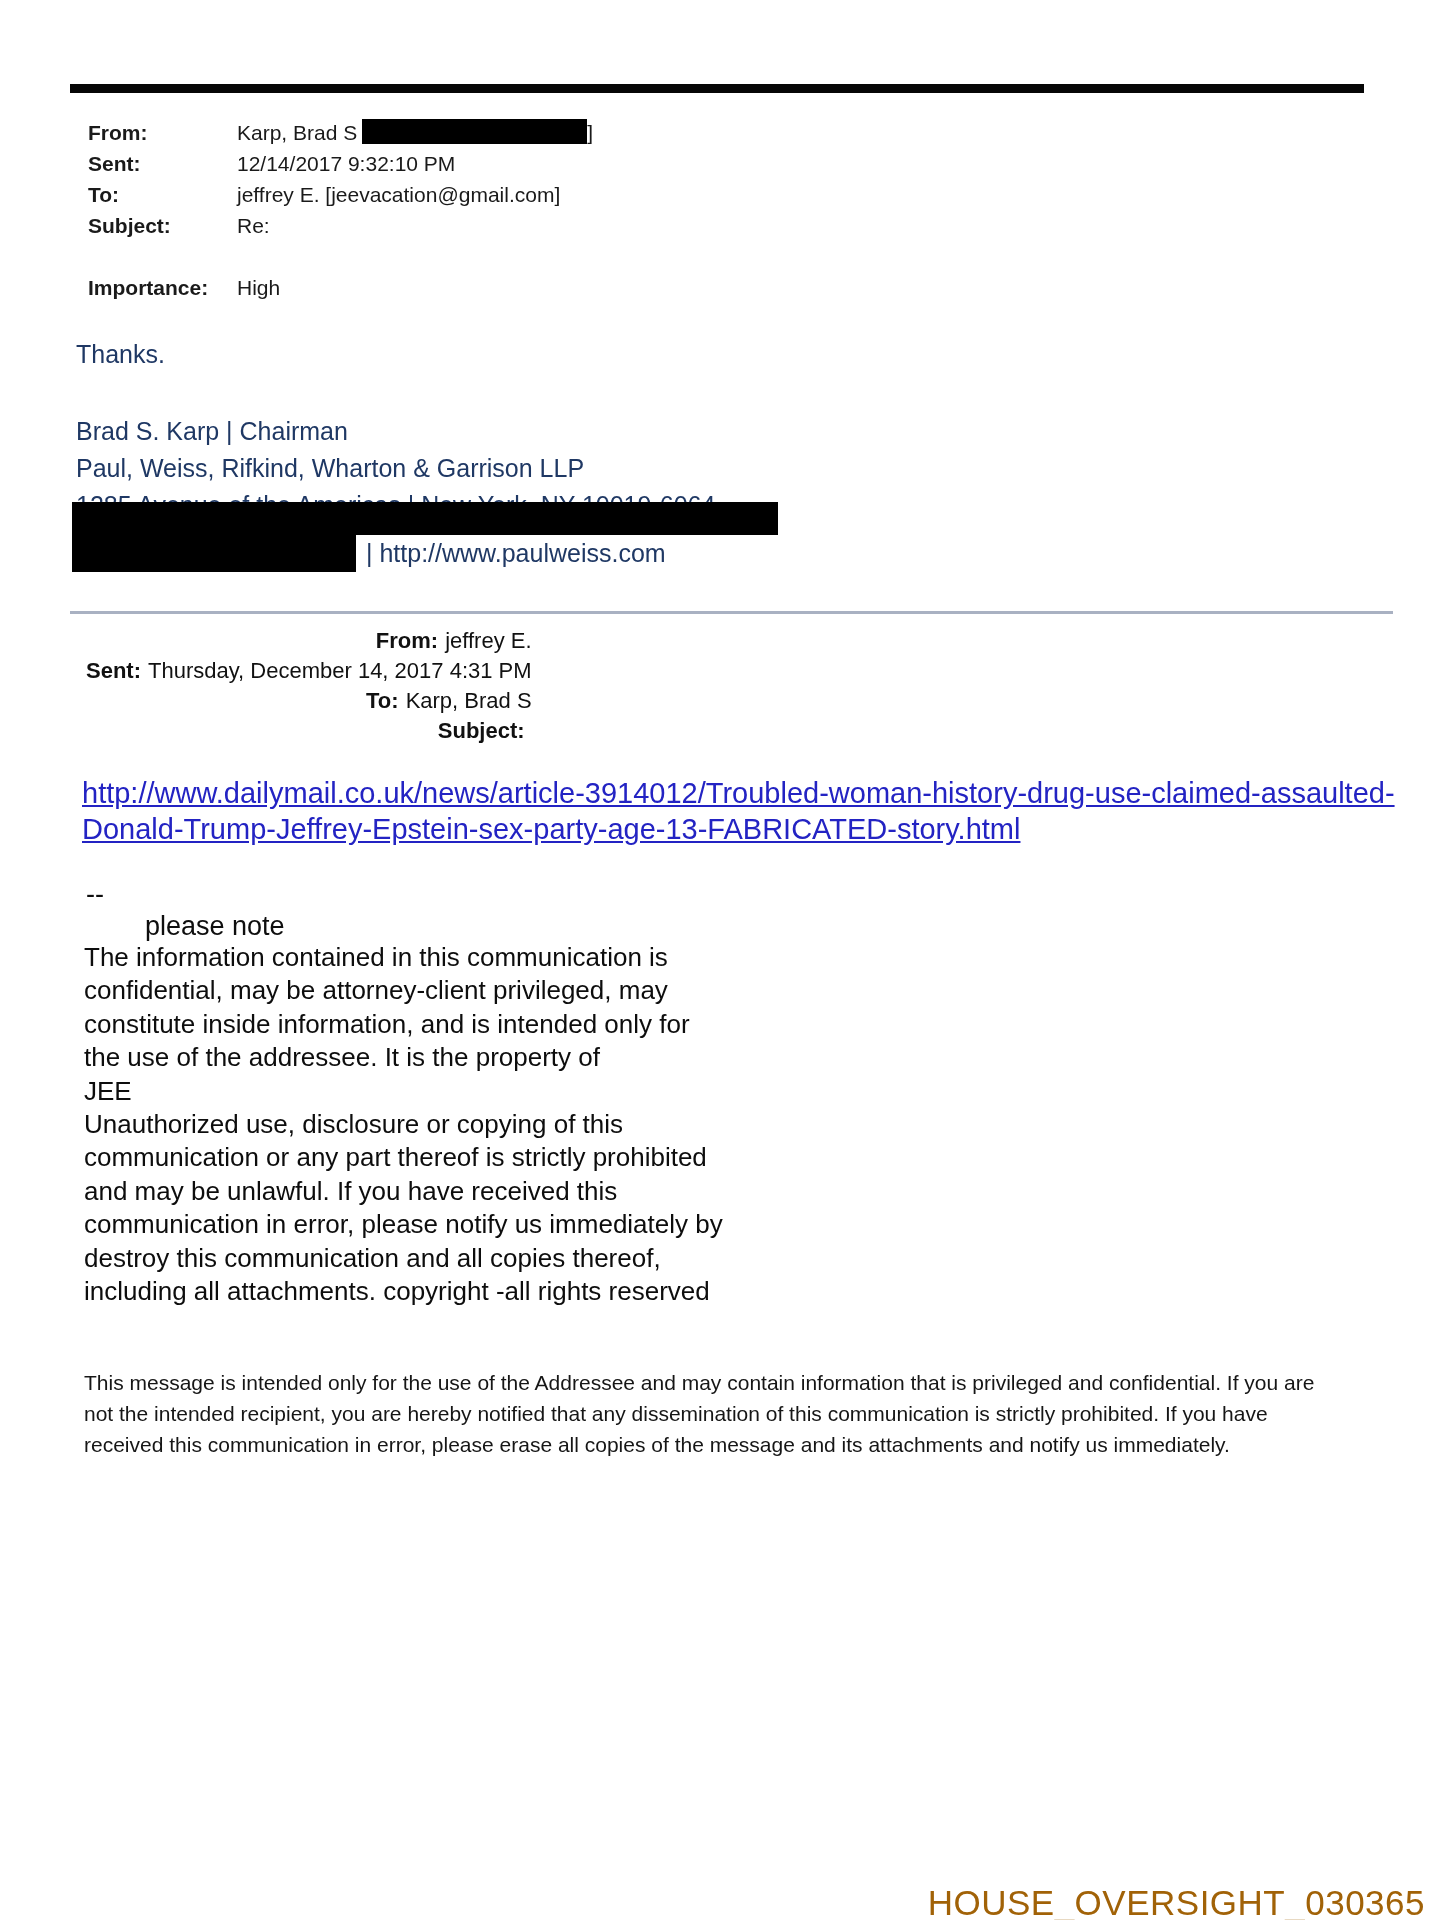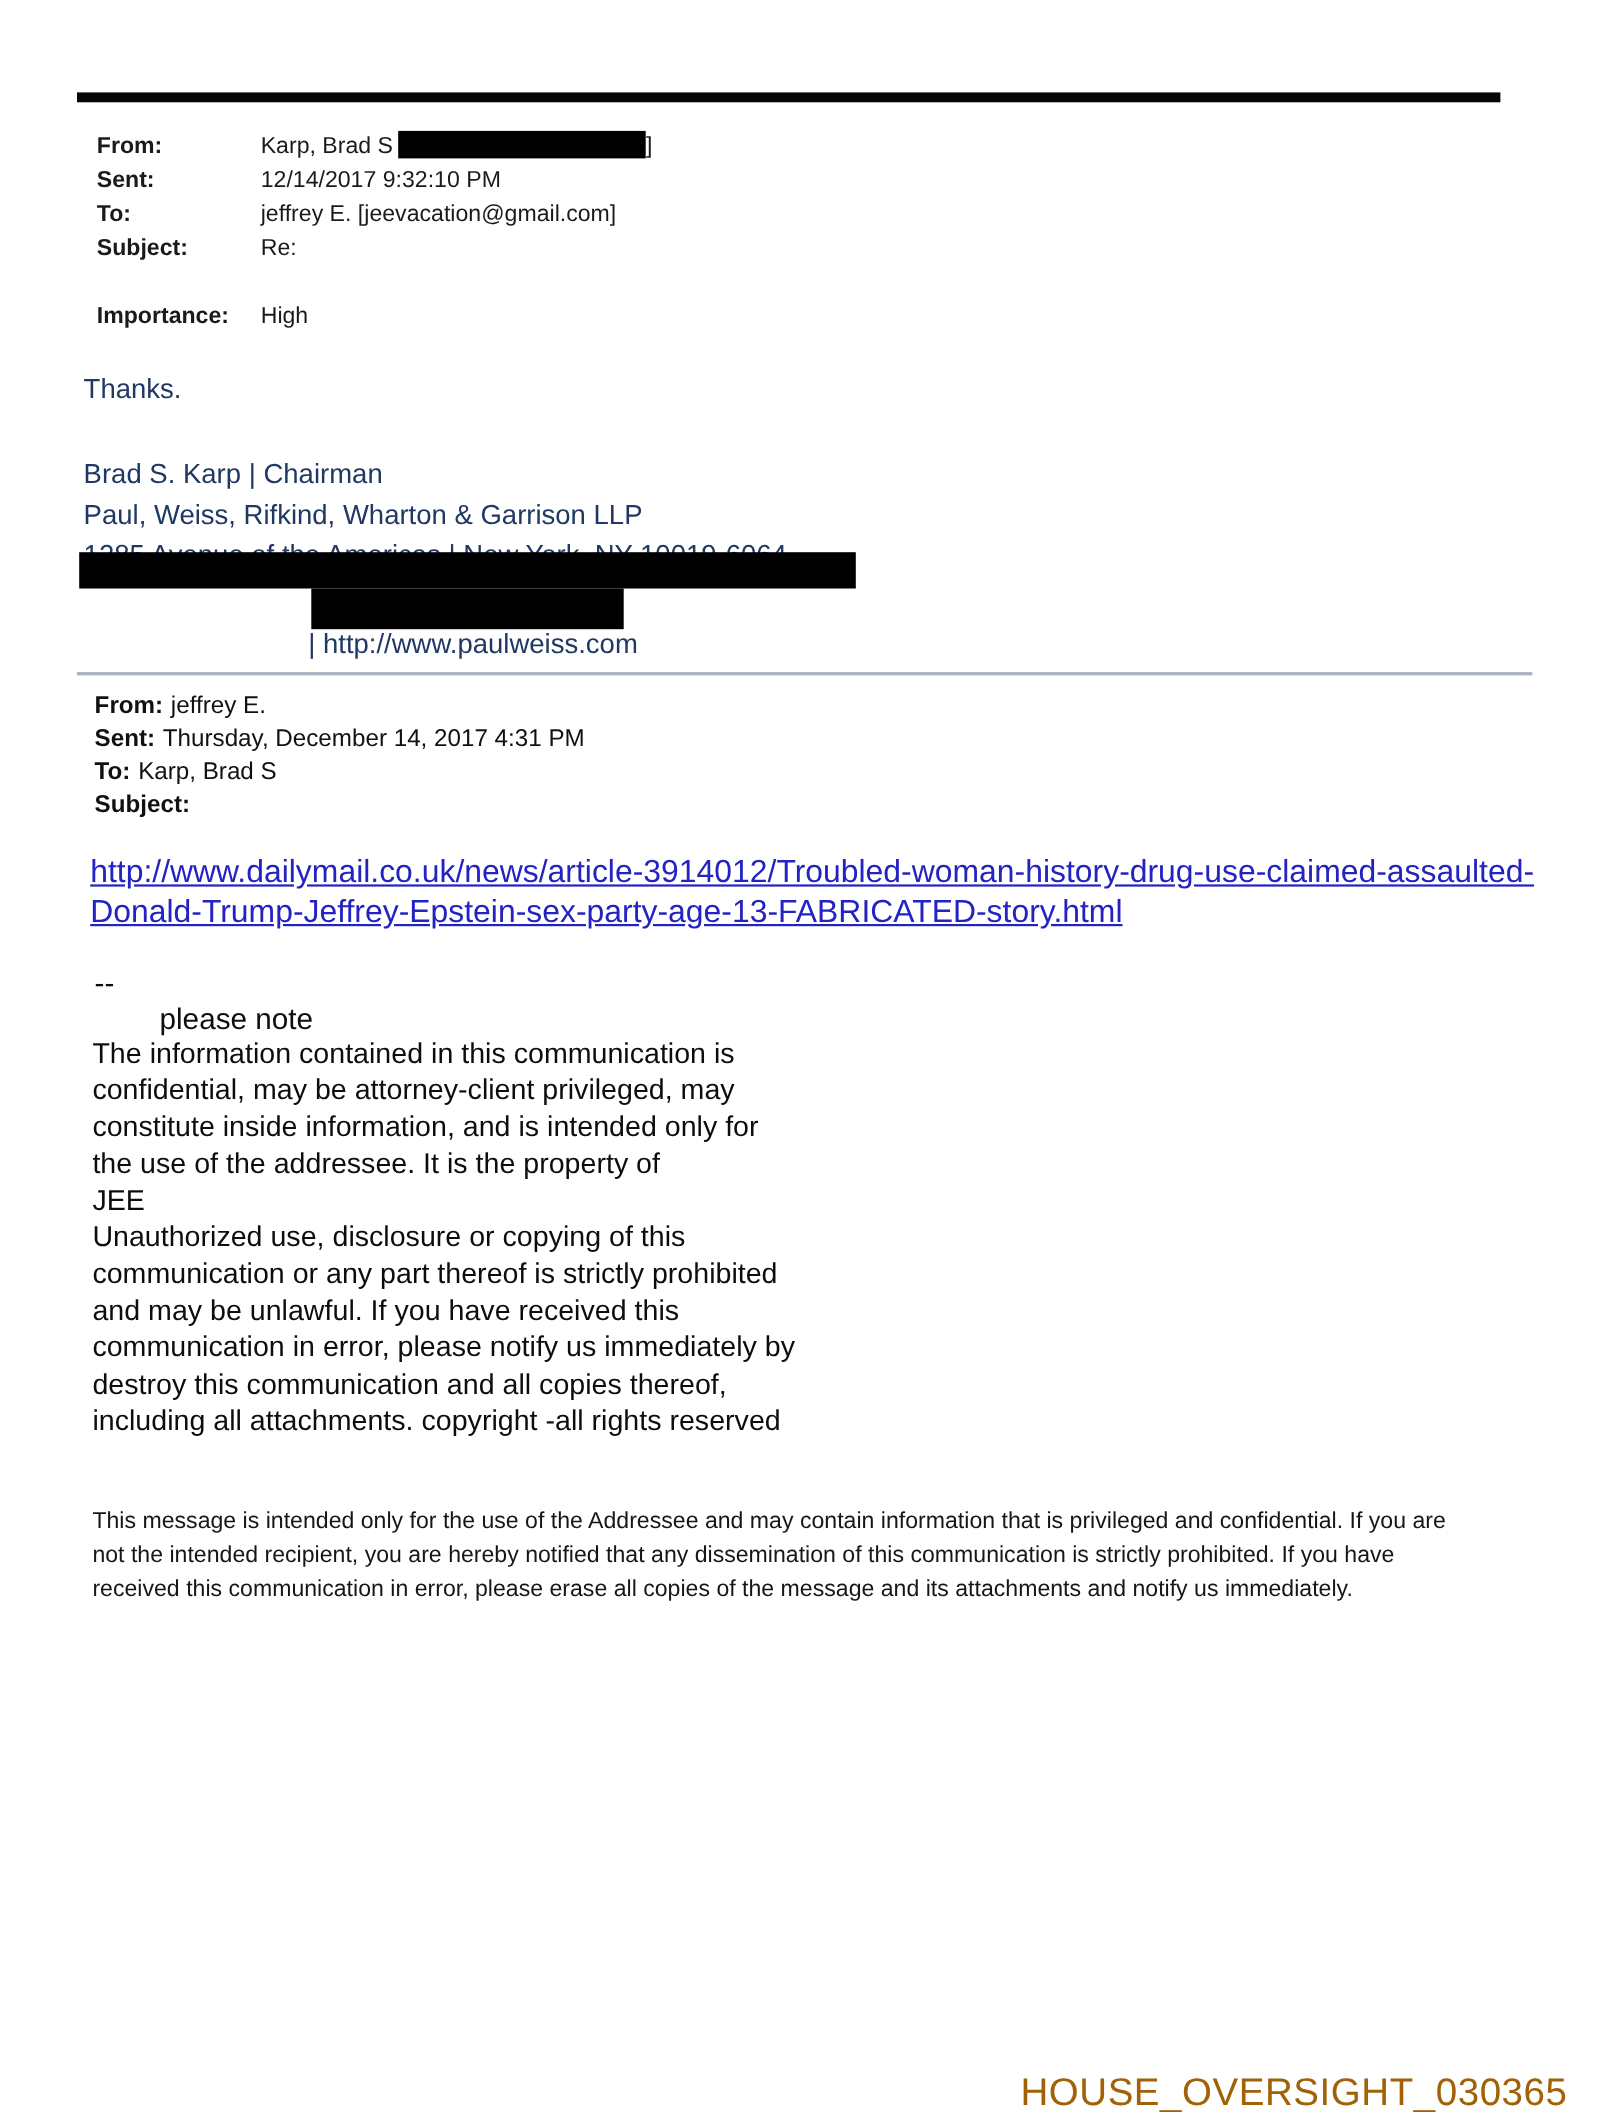--- a/index.html
+++ b/index.html
@@ -28,30 +28,30 @@
   .bracket { font-size:21px; }
 
   
   .navy { color:#1f3864; }
   .greeting { position:absolute; left:76px; top:340px; font-size:25px; }
   .signature { position:absolute; left:76px; top:413px; font-size:25px; line-height:37px; }
 
   
   .sig-redaction { position:absolute; left:72px; top:502px; }
   .sig-red-row1 { width:706px; height:33px; background:#000; }
-  .sig-red-row2 { display:flex; align-items:center;flex-direction:column; }
+  .sig-red-row2 { display:flex; align-items:center; }
   .sig-red-bar2 { width:284px; height:37px; background:#000; }
   .website-text { font-size:25px; margin-left:10px; }
 
   .bio-line { position:absolute; left:74px; top:577px; font-size:25px; }
 
   .divider { position:absolute; left:70px; top:611px; width:1323px; height:3px; background:#a9b1c2; }
 
   
-  .quoted-header { position:absolute; left:86px; top:626px; font-size:22px; line-height:30px; color:#111; }
+  .quoted-header { position:absolute; left:86px; top:626px; font-size:22px; line-height:30px; color:#111;text-align:right; }
   .qh-label { font-weight:bold; margin-right:7px; }
 
   
   .serif { font-family:Liberation Sans, sans-serif; }
   .article-link-block { position:absolute; left:82px; top:775px; font-size:29px; line-height:36px; }
   .blue-link { color:#2323c3; text-decoration:underline; cursor:pointer; }
   .dashes { position:absolute; left:86px; top:879px; font-size:27px; color:#0e0e0e; }
   .please-note { position:absolute; left:145px; top:911px; font-size:27px; color:#0e0e0e; }
   .disclaimer { position:absolute; left:84px; top:941px; font-size:26px; line-height:33.4px; color:#0d0d0d; }
 

